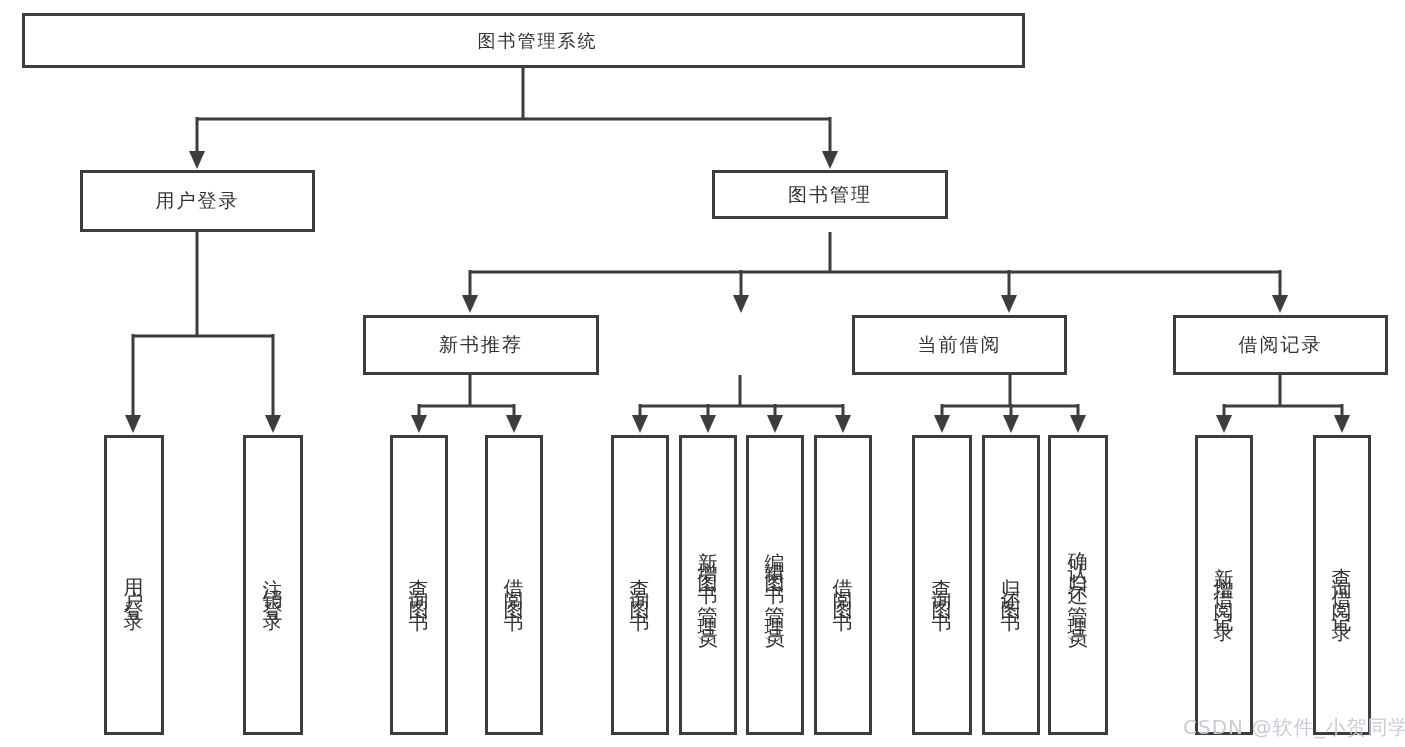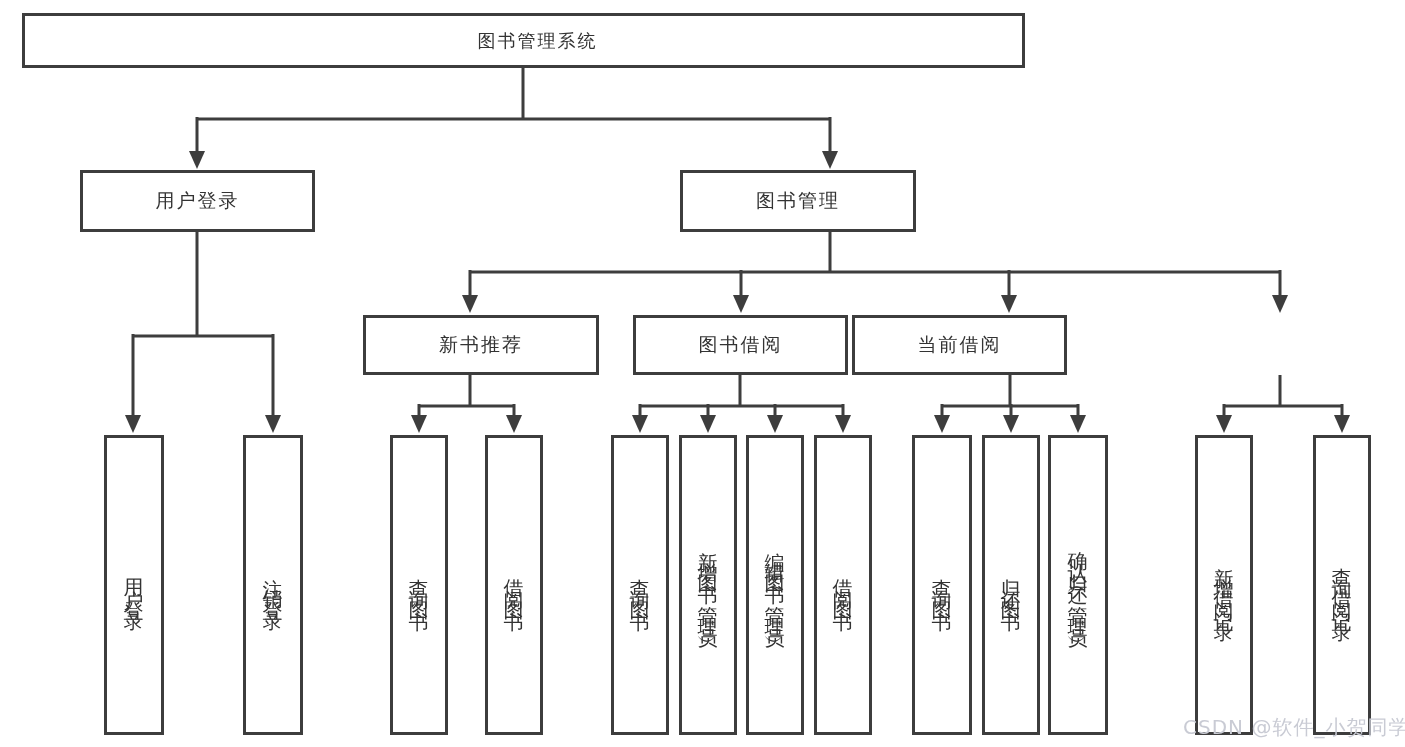--- a/index.html
+++ b/index.html
@@ -77,32 +77,32 @@
     </g>
   </svg>
 
   <div class="node h root" style="left:22px;top:13px;width:1003px;height:55px">
     <span>图书管理系统</span>
   </div>
 
   <div class="node h" style="left:80px;top:170px;width:235px;height:62px">
     <span>用户登录</span>
   </div>
-  <div class="node h" style="left:680px;top:170px;width:236px;height:62px">
+  <div class="node h" style="left:712px;top:170px;width:236px;height:49px">
     <span>图书管理</span>
   </div>
 
   <div class="node h" style="left:363px;top:315px;width:236px;height:60px">
     <span>新书推荐</span>
   </div>
-  <div class="node h" style="left:633px;top:315px;width:215px;height:60px">
-    <span>图书借阅</span>
-  </div>
   <div class="node h" style="left:852px;top:315px;width:215px;height:60px">
     <span>当前借阅</span>
+  </div>
+  <div class="node h" style="left:1173px;top:315px;width:215px;height:60px">
+    <span>借阅记录</span>
   </div>
 
   <div class="node v" style="left:104px;top:435px;width:60px;height:300px">
     <span>用户登录</span>
   </div>
   <div class="node v" style="left:243px;top:435px;width:60px;height:300px">
     <span>注销登录</span>
   </div>
 
   <div class="node v" style="left:390px;top:435px;width:58px;height:300px">

